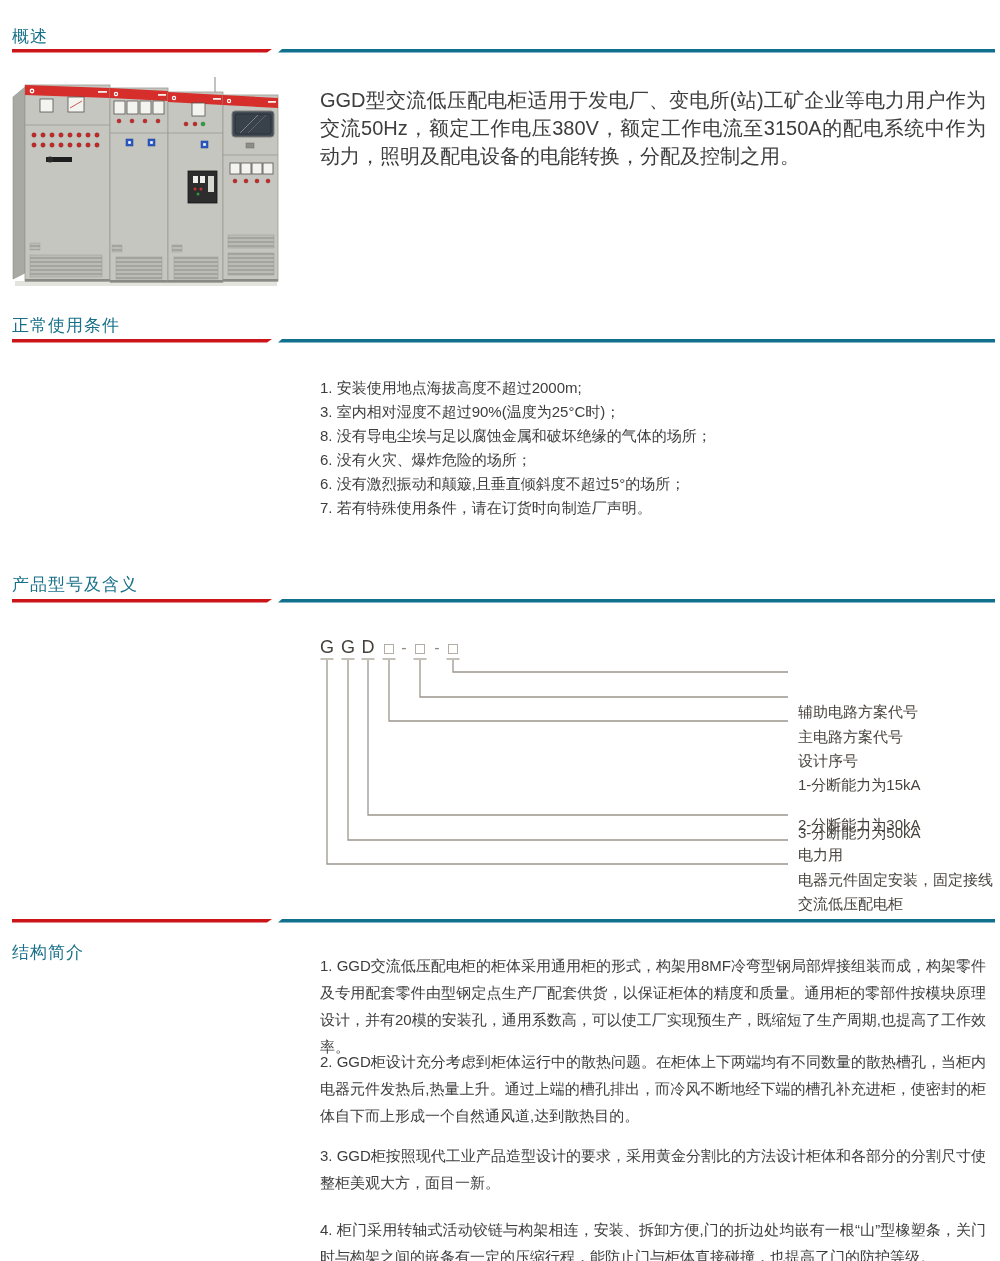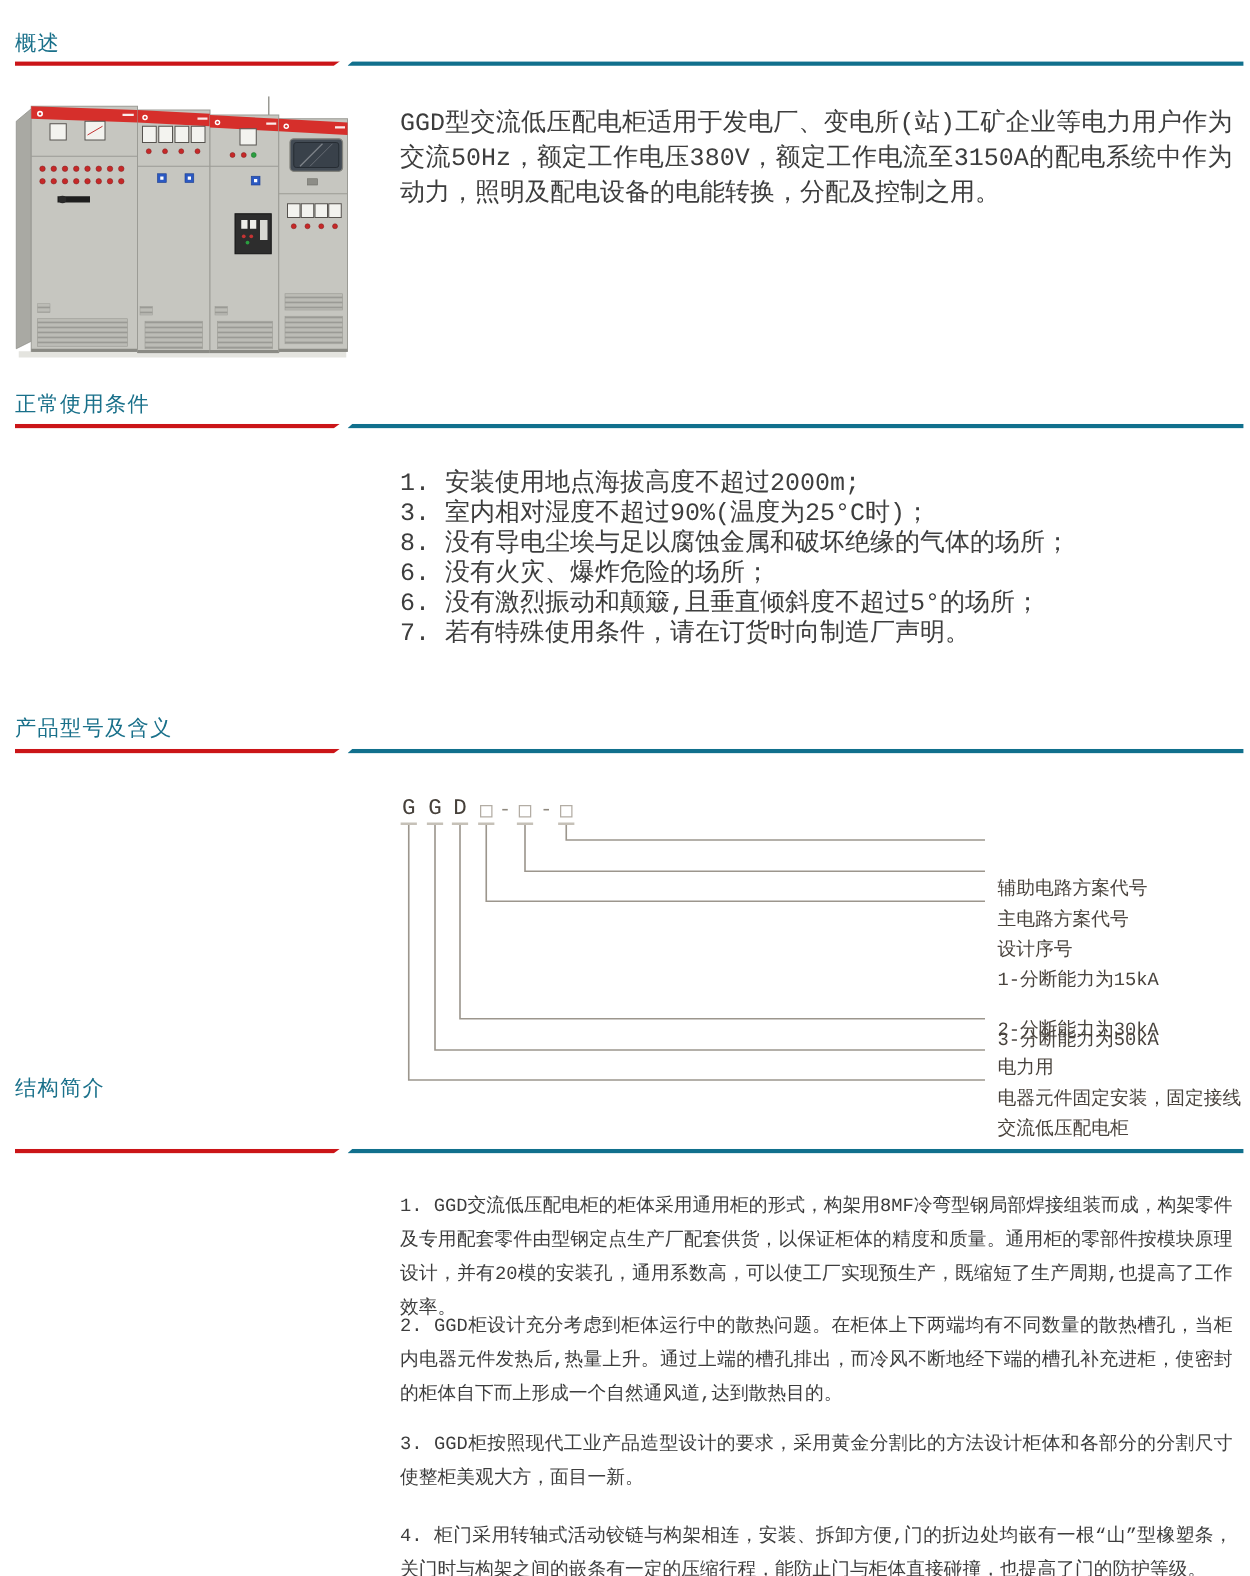--- a/index.html
+++ b/index.html
@@ -1,18 +1,18 @@
 <!DOCTYPE html>
 <html><head>
 <meta charset="utf-8">
 <style>
   html,body { margin:0; padding:0; background:#ffffff; }
   .page {
     position:relative; width:996px; height:1261px; overflow:hidden;
-    background:#ffffff; font-family:Liberation Mono, monospace;
+    background:#ffffff; font-family:Liberation Sans, sans-serif;
     color:#3d3d3d;
   }
   .sec-title {
     position:absolute; left:12px; font-size:17px; letter-spacing:1px;
     color:#19708a; font-weight:500; line-height:22px;
   }
   .divider { position:absolute; left:12px; width:983px; height:4px; }
   .divider .red-seg {
     position:absolute; left:0; top:0; width:260px; height:3.5px; background:#cb1518;
     -webkit-clip-path:polygon(0 0,100% 0,255px 100%,0 100%);
@@ -22,21 +22,21 @@
     position:absolute; left:266px; top:0; width:717px; height:3.5px; background:#11708d;
     -webkit-clip-path:polygon(4px 0,100% 0,100% 100%,0 100%);
     clip-path:polygon(4px 0,100% 0,100% 100%,0 100%);
   }
   .body-text {
     position:absolute; left:320px; width:666px; font-size:20px;
     line-height:28px; text-align:justify; color:#3d3d3d;
   }
   .cond-list {
     position:absolute; left:320px; top:376px; width:670px;
-    font-size:20px; line-height:24px; color:#3d3d3d;
+    font-size:15px; line-height:24px; color:#3d3d3d;
   }
   .struct-para {
     position:absolute; left:320px; width:666px; font-size:15px;
     line-height:27px; text-align:justify; color:#3d3d3d;
   }
   .photo-box { position:absolute; left:10px; top:77px; width:276px; height:214px; }
   .diagram { position:absolute; left:310px; top:637px; width:690px; height:245px; }
   .diagram svg.lines { position:absolute; left:0; top:0; }
   .code-letter {
     position:absolute; top:0; transform:translateX(-50%);
@@ -258,21 +258,21 @@
     <div class="model-label" style="top:51px">主电路方案代号</div>
     <div class="model-label" style="top:75px">设计序号</div>
     <div class="model-label" style="top:99px">1-分断能力为15kA</div>
     <div class="model-label" style="top:139px">2-分断能力为30kA</div>
     <div class="model-label" style="top:147px">3-分断能力为50kA</div>
     <div class="model-label" style="top:169px">电力用</div>
     <div class="model-label" style="top:194px">电器元件固定安装，固定接线</div>
     <div class="model-label" style="top:218px">交流低压配电柜</div>
   </div>
 
-  <div class="sec-title" style="top:862px">结构简介</div>
+  <div class="sec-title" style="top:942px">结构简介</div>
   <div class="divider" style="top:919px">
     <div class="red-seg"></div>
     <div class="teal-seg"></div>
   </div>
 
   <div class="struct-para" style="top:952px">1. GGD交流低压配电柜的柜体采用通用柜的形式，构架用8MF冷弯型钢局部焊接组装而成，构架零件及专用配套零件由型钢定点生产厂配套供货，以保证柜体的精度和质量。通用柜的零部件按模块原理设计，并有20模的安装孔，通用系数高，可以使工厂实现预生产，既缩短了生产周期,也提高了工作效率。</div>
   <div class="struct-para" style="top:1048px">2. GGD柜设计充分考虑到柜体运行中的散热问题。在柜体上下两端均有不同数量的散热槽孔，当柜内电器元件发热后,热量上升。通过上端的槽孔排出，而冷风不断地经下端的槽孔补充进柜，使密封的柜体自下而上形成一个自然通风道,达到散热目的。</div>
   <div class="struct-para" style="top:1142px">3. GGD柜按照现代工业产品造型设计的要求，采用黄金分割比的方法设计柜体和各部分的分割尺寸使整柜美观大方，面目一新。</div>
   <div class="struct-para" style="top:1216px">4. 柜门采用转轴式活动铰链与构架相连，安装、拆卸方便,门的折边处均嵌有一根“山”型橡塑条，关门时与构架之间的嵌条有一定的压缩行程，能防止门与柜体直接碰撞，也提高了门的防护等级。</div>
 

